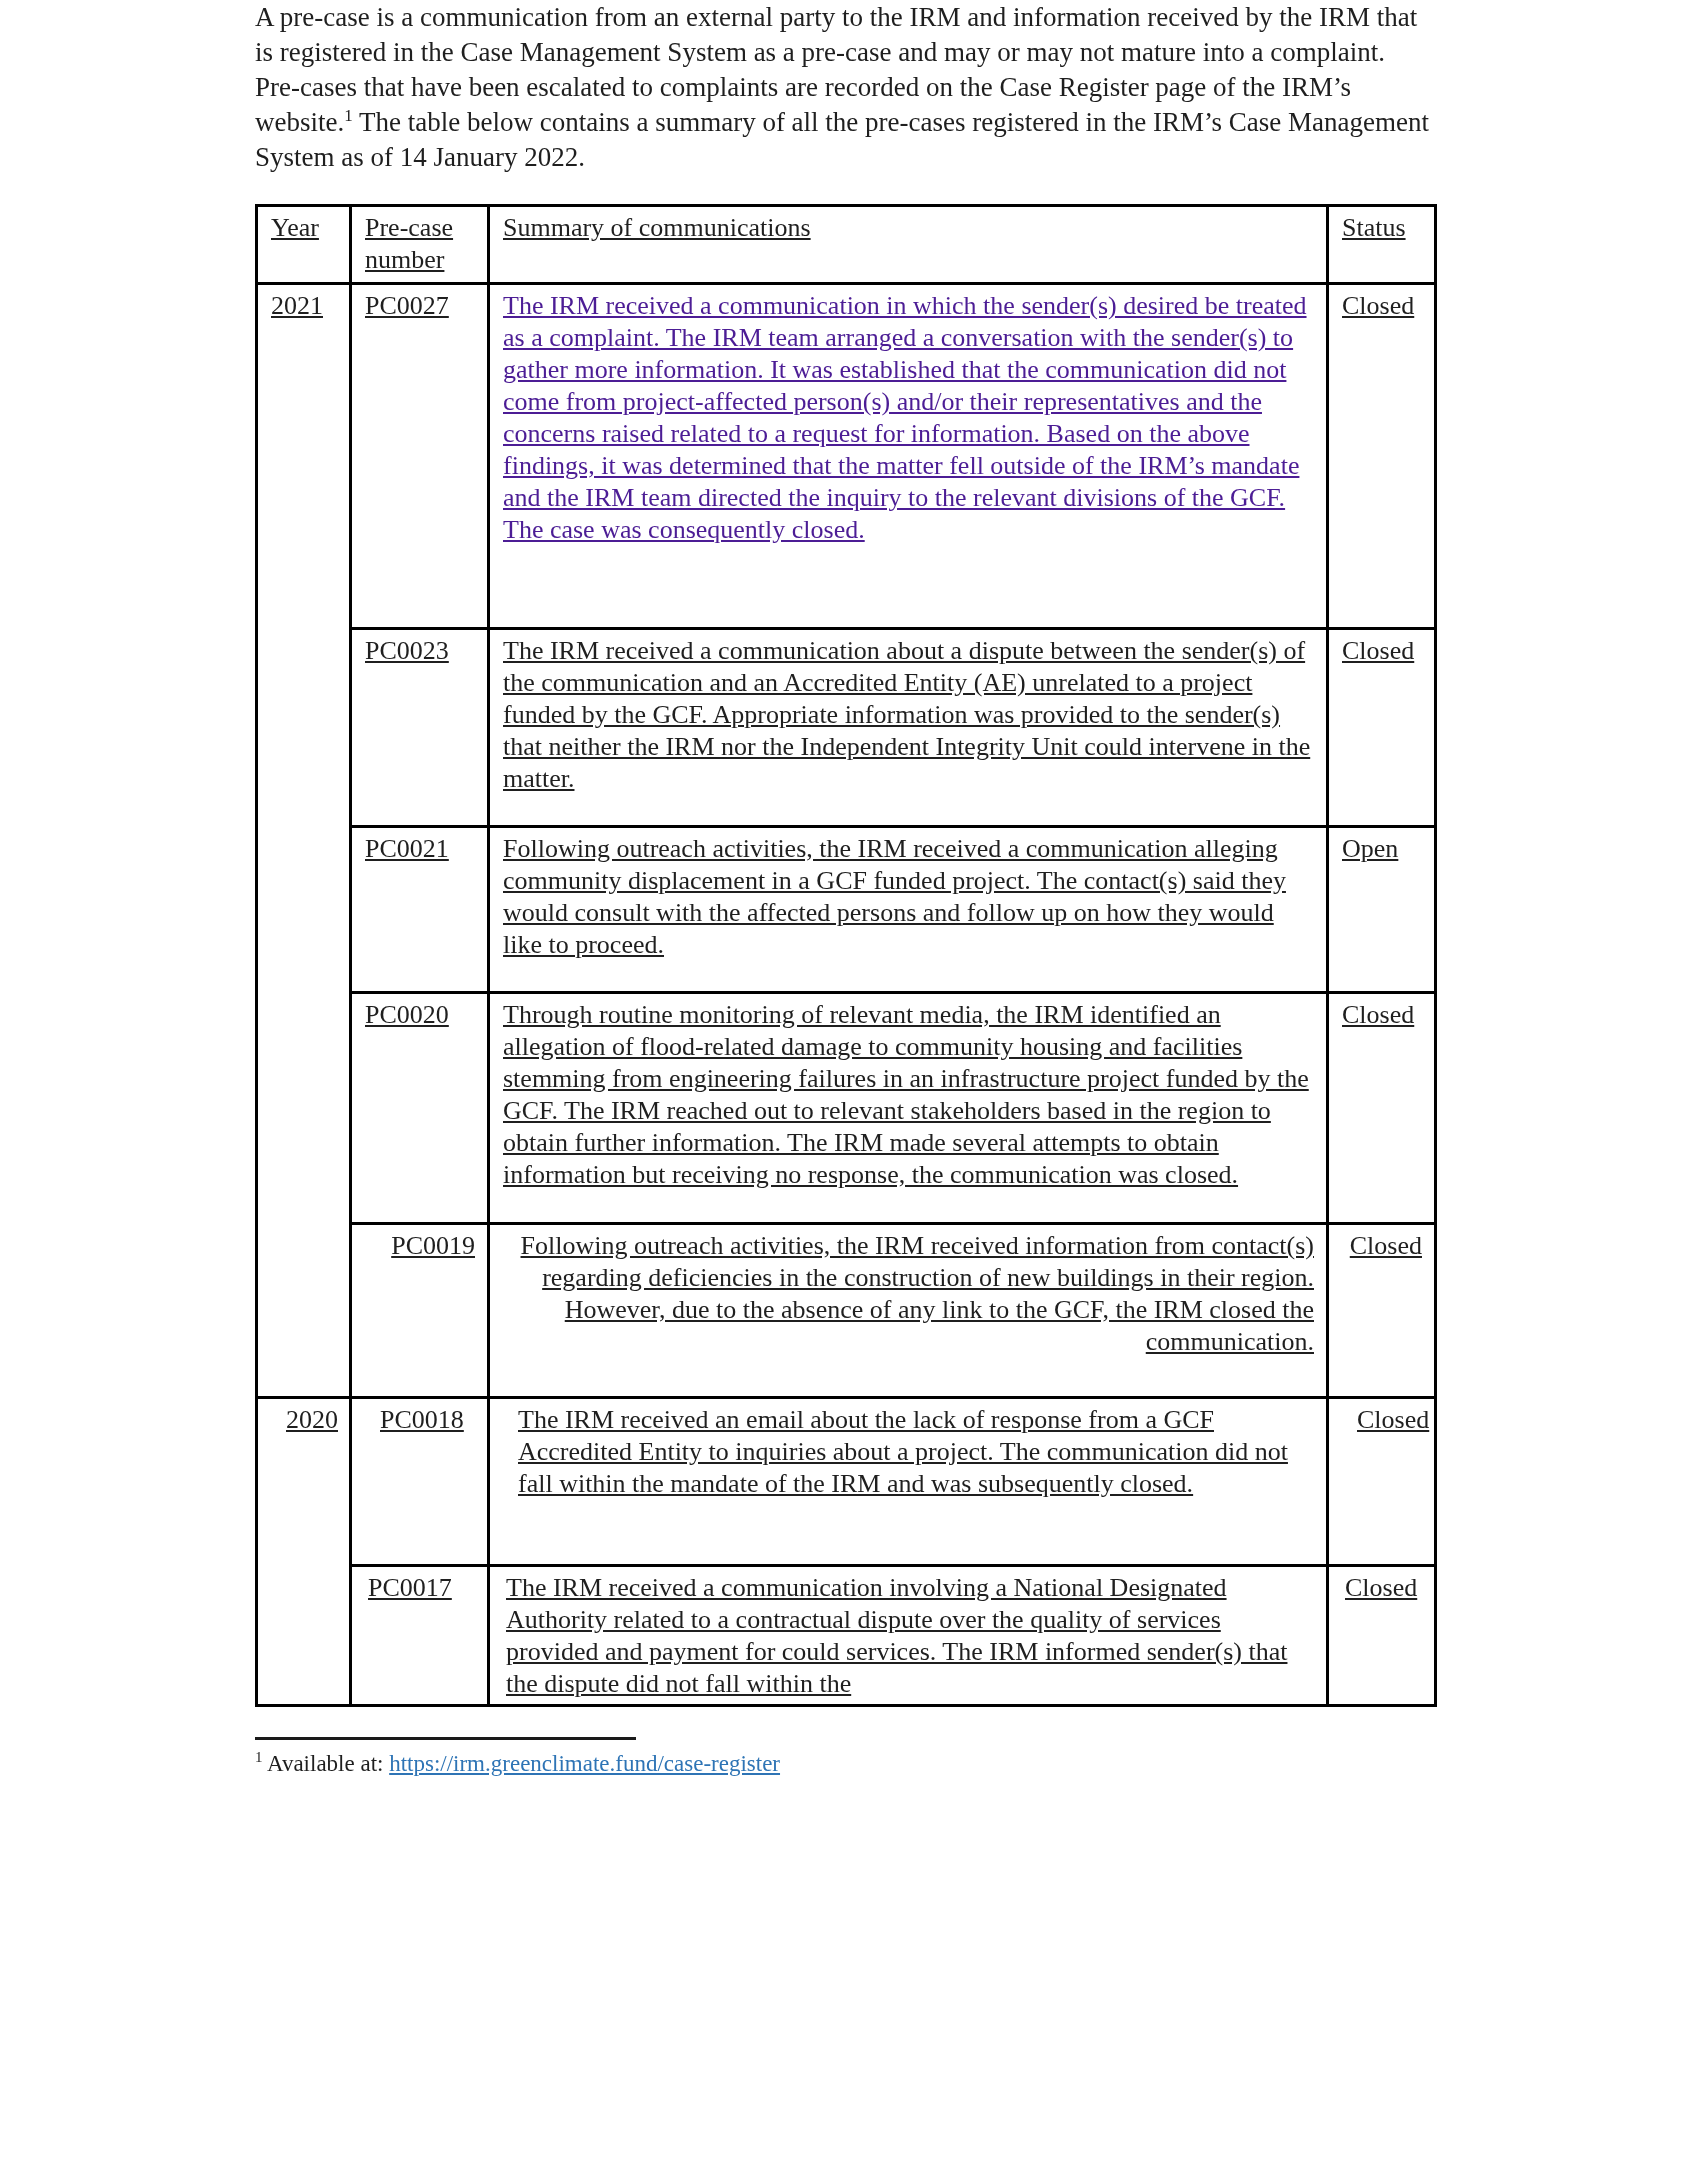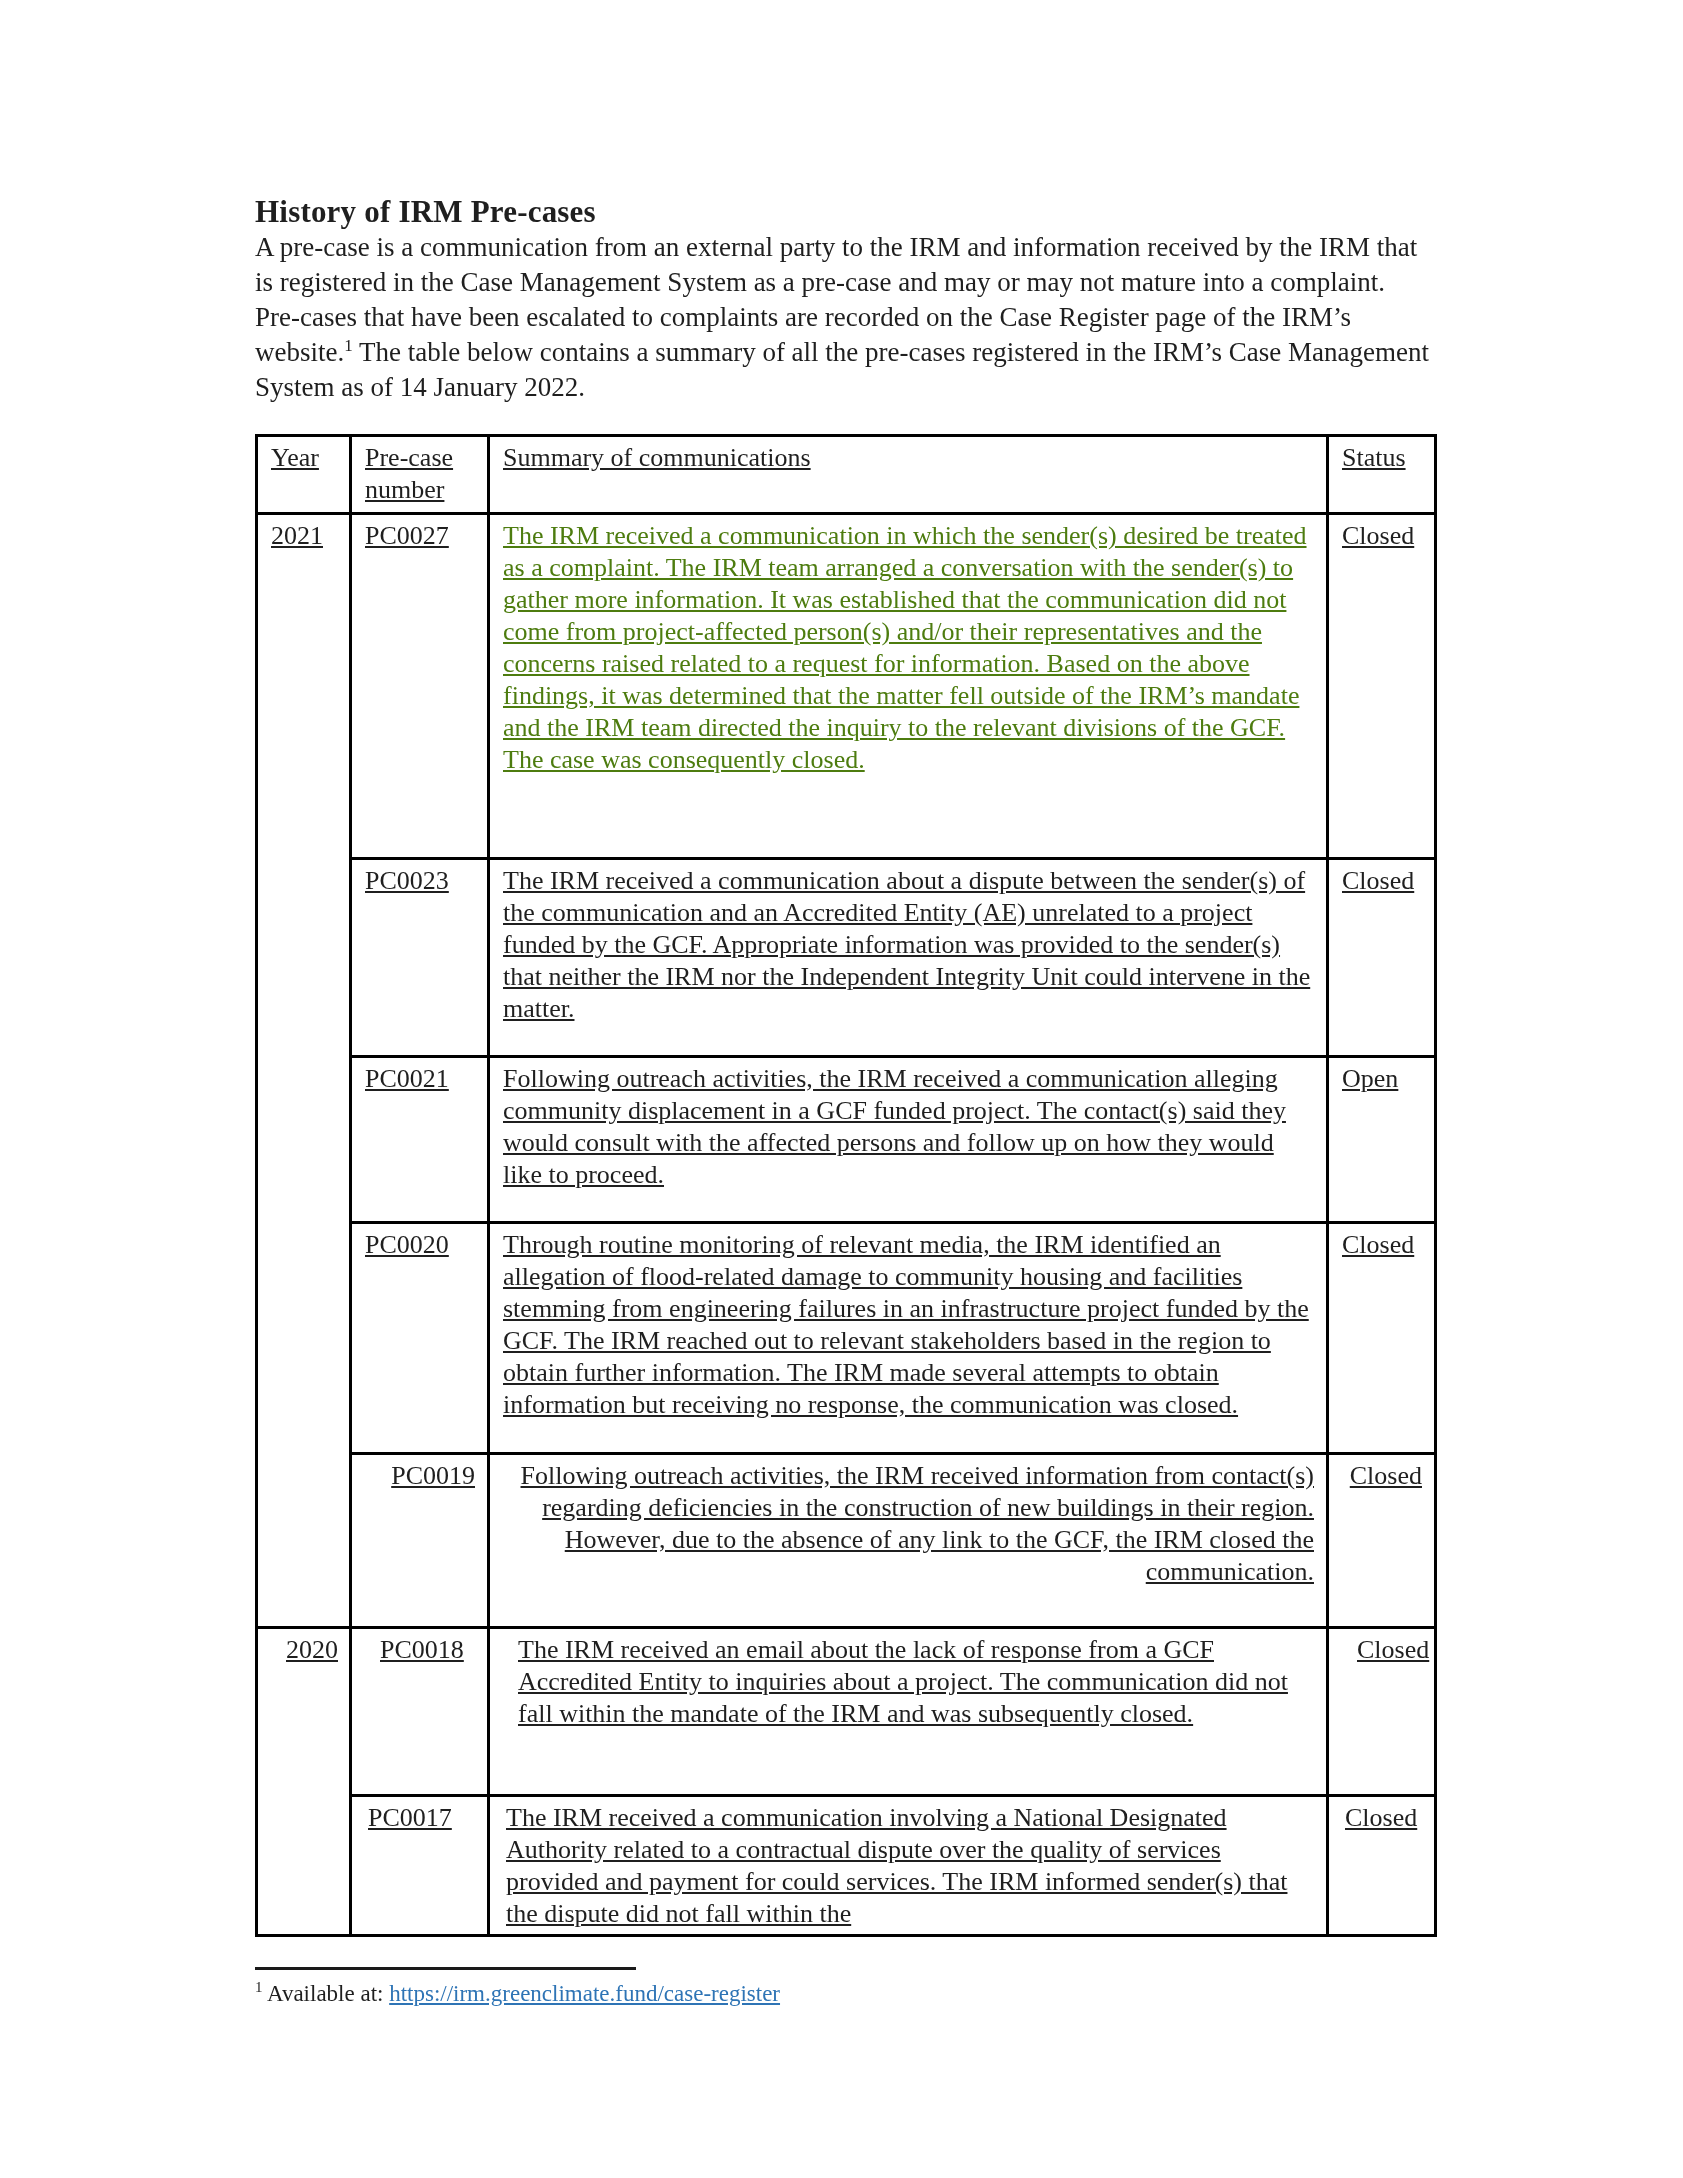--- a/index.html
+++ b/index.html
@@ -46,41 +46,40 @@
   }
   table.precase tr.last td { padding-bottom:4px; }
   td.year { vertical-align:middle; padding-bottom:6px; }
   tr.r0 td { height:345px; }
   tr.r1 td { height:181px; }
   tr.r2 td { height:158px; }
   tr.r3 td { height:231px;margin-top:44px; }
   tr.r4 td { height:174px;text-align:right; }
   tr.r5 td { height:168px;padding-left:28px; }
   tr.r6 td { height:121px;padding-left:16px; }
-  td.muted { color:#4d7c0f; }
+  td.muted { color:#4c1d95; }
   .footnote-sep {
     margin-top:30px;
     width:381px;
     border-top:3px solid #1a1a1a;
   }
   .footnote {
     margin-top:9px;
     font-size:23px; line-height:29px;
   }
   .footnote sup { font-size:15px; line-height:0; }
   .footnote a {
     color:#2E74B5; text-decoration:underline; cursor:pointer;
   }
 </style>
 </head>
 <body>
 
 <div class="content">
 
-  <h1 class="doc-title">History of IRM Pre-cases</h1>
 
   <p class="intro"><span>A pre-case is a communication from an external party to the IRM and information received by the IRM that is registered in the Case Management System as a pre-case and may or may not mature into a complaint. Pre-cases that have been escalated to complaints are recorded on the Case Register page of the IRM’s website.</span><sup>1</sup><span> The table below contains a summary of all the pre-cases registered in the IRM’s Case Management System as of 14 January 2022.</span></p>
 
   <table class="precase">
     <colgroup>
       <col class="c-year">
         <col class="c-num">
         <col class="c-sum">
         <col class="c-status">
     </colgroup>

